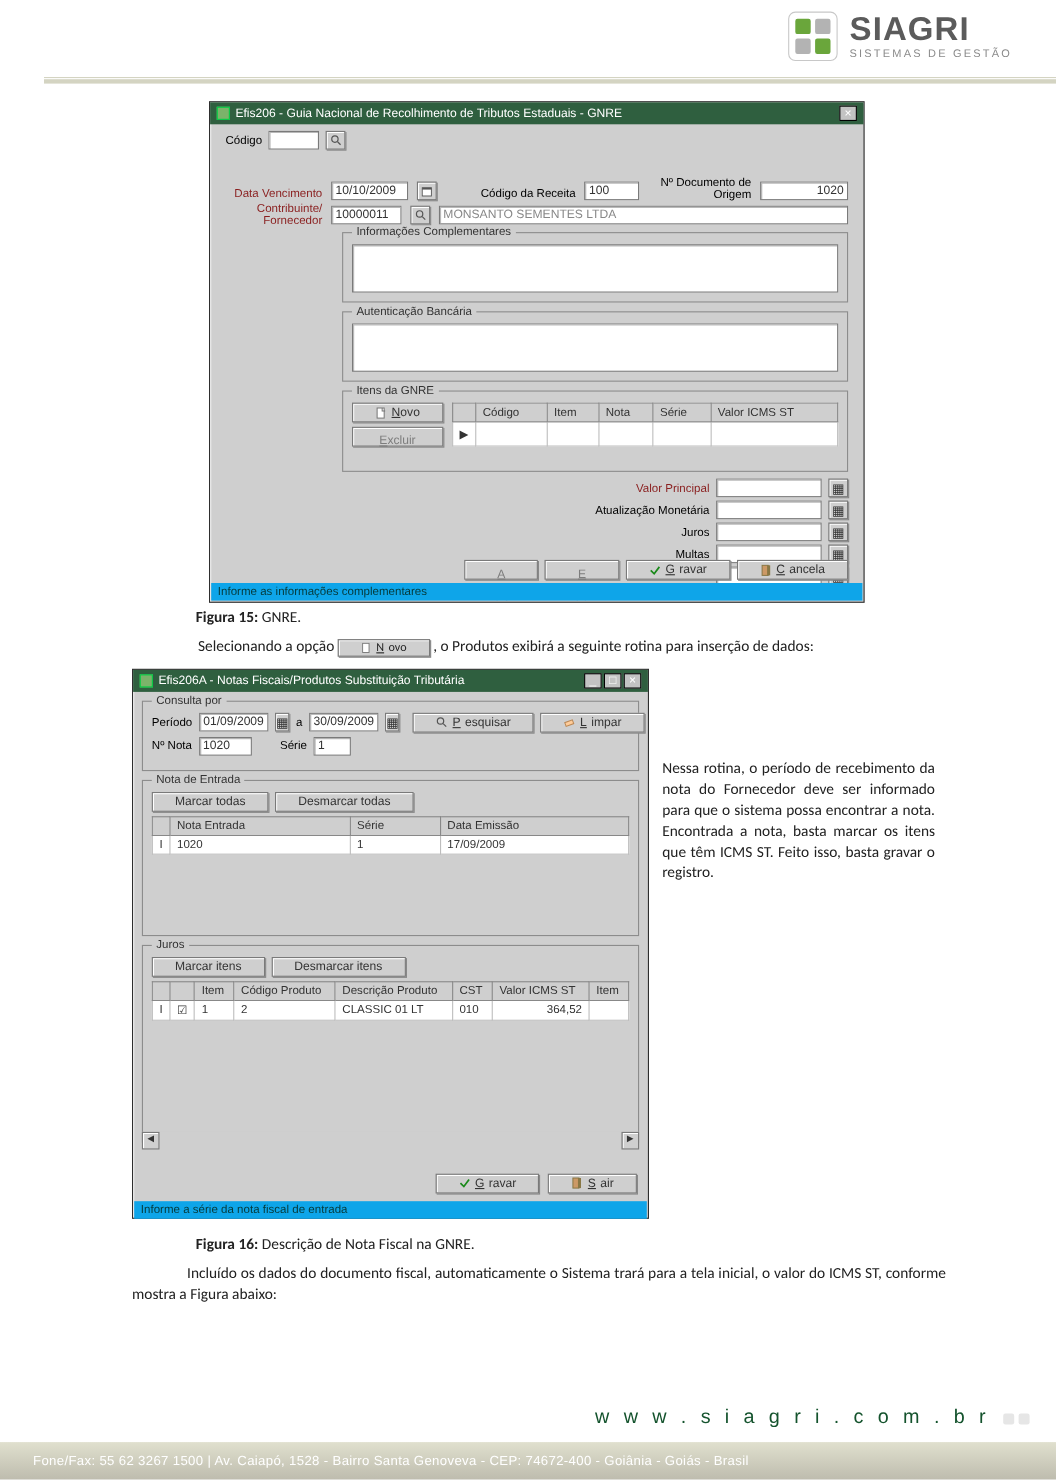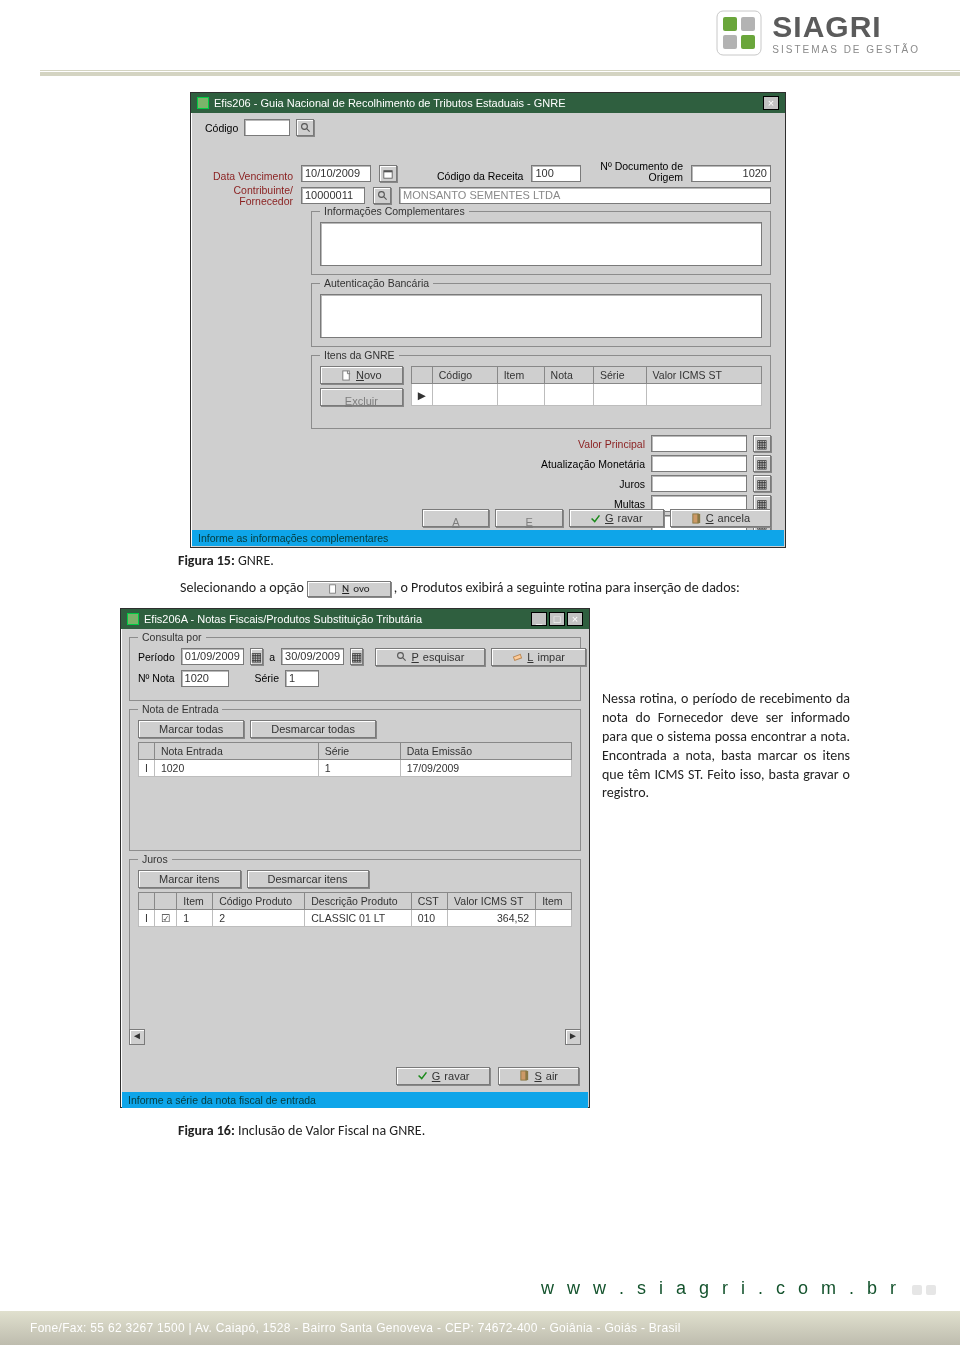--- a/index.html
+++ b/index.html
@@ -486,23 +486,24 @@
         </span>
       </div>
 
       <div class="status-strip">Informe a série da nota fiscal de entrada</div>
     </div>
   </div>
 
   <div class="explain-block body-text">Nessa rotina, o período de recebimento da nota do Fornecedor deve ser informado para que o sistema possa encontrar a nota. Encontrada a nota, basta marcar os itens que têm ICMS ST. Feito isso, basta gravar o registro.</div>
 
   <p class="caption" style="margin-top:14px">
-    <span class="b">Figura 16: </span><span>Inclusão de Valor Fiscal na GNRE.</span>
+    <span class="b">Figura 16: </span><span>Descrição de Nota Fiscal na GNRE.</span>
   </p>
 
+  <p class="body-text" style="margin-left:0;text-indent:50px">Incluído os dados do documento fiscal, automaticamente o Sistema trará para a tela inicial, o valor do ICMS ST, conforme mostra a Figura abaixo:</p>
 </div>
 
 <div class="footer-dots">
     <span></span>
     <span></span>
   </div>
 <div class="page-footer-url">w w w . s i a g r i . c o m . b r</div>
 <div class="page-footer-bar">
   <span>Fone/Fax: 55 62 3267 1500 | Av. Caiapó, 1528 - Bairro Santa Genoveva - CEP: 74672-400 - Goiânia - Goiás - Brasil</span>
 </div>

